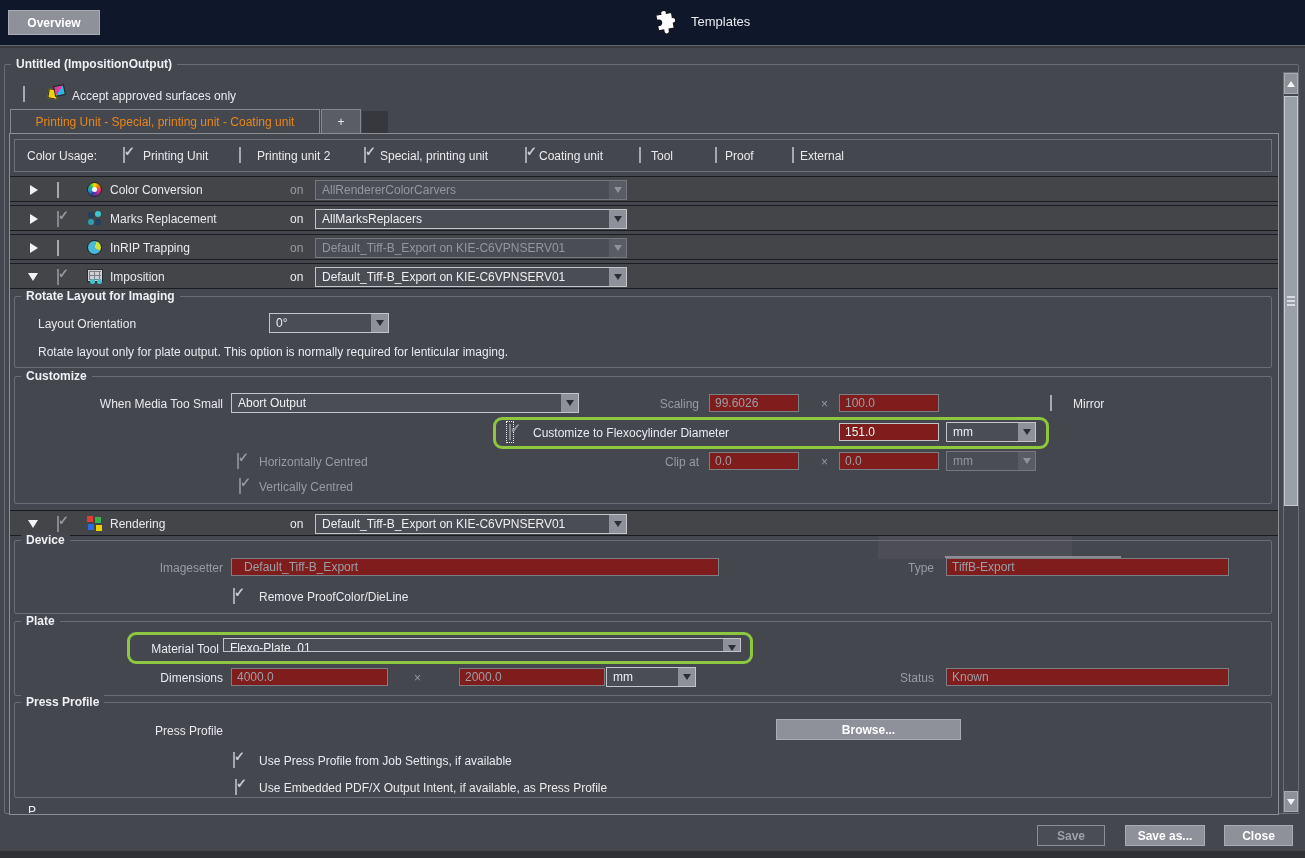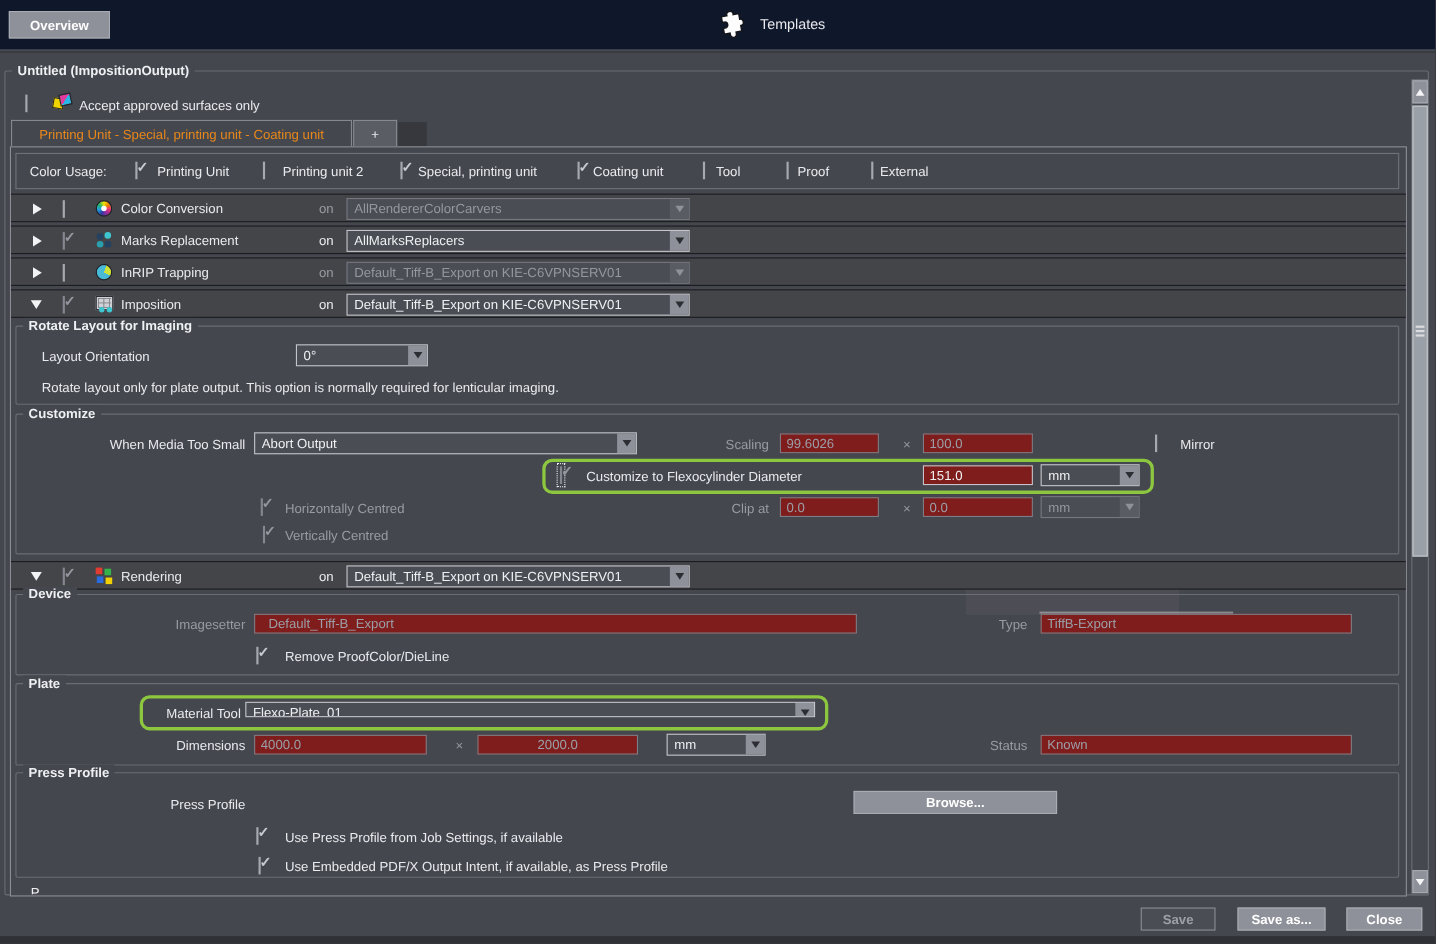--- a/index.html
+++ b/index.html
@@ -228,40 +228,40 @@
     <div class="dd a" style="left:305px;top:3px;width:312px;height:20px">
       <span class="val">Default_Tiff-B_Export on KIE-C6VPNSERV01</span>
       <span class="arw"></span>
     </div>
   </div>
 
   
   <div class="grp a" style="left:14px;top:540px;width:1258px;height:74px">
     <span class="gt">Device</span>
     <span class="lbl dim rlbl a" style="left:86px;top:20px;width:122px">Imagesetter</span>
-    <input class="field dis a" readonly="" style="left: 216px; top: 17px; width: 548px; height: 18px; padding-left: 12px;" value="Default_Tiff-B_Export">
+    <input class="field dis a" readonly="" style="left: 216px; top: 17px; width: 488px; height: 18px; padding-left: 12px;" value="Default_Tiff-B_Export">
     <span class="lbl dim rlbl a" style="left:846px;top:20px;width:73px">Type</span>
     <input class="field dis a" readonly="" style="left: 931px; top: 17px; width: 283px; height: 18px;" value="TiffB-Export">
     <span class="cb a checked" style="left:218px;top:48px"></span>
     <span class="lbl a" style="left:244px;top:49px">Remove ProofColor/DieLine</span>
   </div>
 
   
   <div class="grp a" style="left:14px;top:621px;width:1258px;height:75px">
     <span class="gt">Plate</span>
     <span class="lbl rlbl a" style="left:86px;top:20px;width:118px">Material Tool</span>
     <div class="dd a" style="left:208px;top:16px;width:518px;height:14px">
       <span class="val">Flexo-Plate_01</span>
       <span class="arw"></span>
     </div>
     <div class="green-box a" style="left:112px;top:10px;width:626px;height:32px"></div>
     <span class="lbl rlbl a" style="left:86px;top:49px;width:122px">Dimensions</span>
     <input class="field dis a" readonly="" style="left: 216px; top: 46px; width: 157px; height: 18px;" value="4000.0">
     <span class="lbl dim a" style="left:399px;top:49px">×</span>
-    <input class="field dis a" readonly="" style="left: 419px; top: 46px; width: 146px; height: 18px; text-align: center;" value="2000.0">
+    <input class="field dis a" readonly="" style="left: 444px; top: 46px; width: 146px; height: 18px;" value="2000.0">
     <div class="dd a" style="left:591px;top:45px;width:90px;height:20px">
       <span class="val">mm</span>
       <span class="arw"></span>
     </div>
     <span class="lbl dim rlbl a" style="left:841px;top:49px;width:78px">Status</span>
     <input class="field dis a" readonly="" style="left: 931px; top: 46px; width: 283px; height: 18px;" value="Known">
   </div>
 
   
   <div class="grp a" style="left:14px;top:702px;width:1258px;height:96px">

